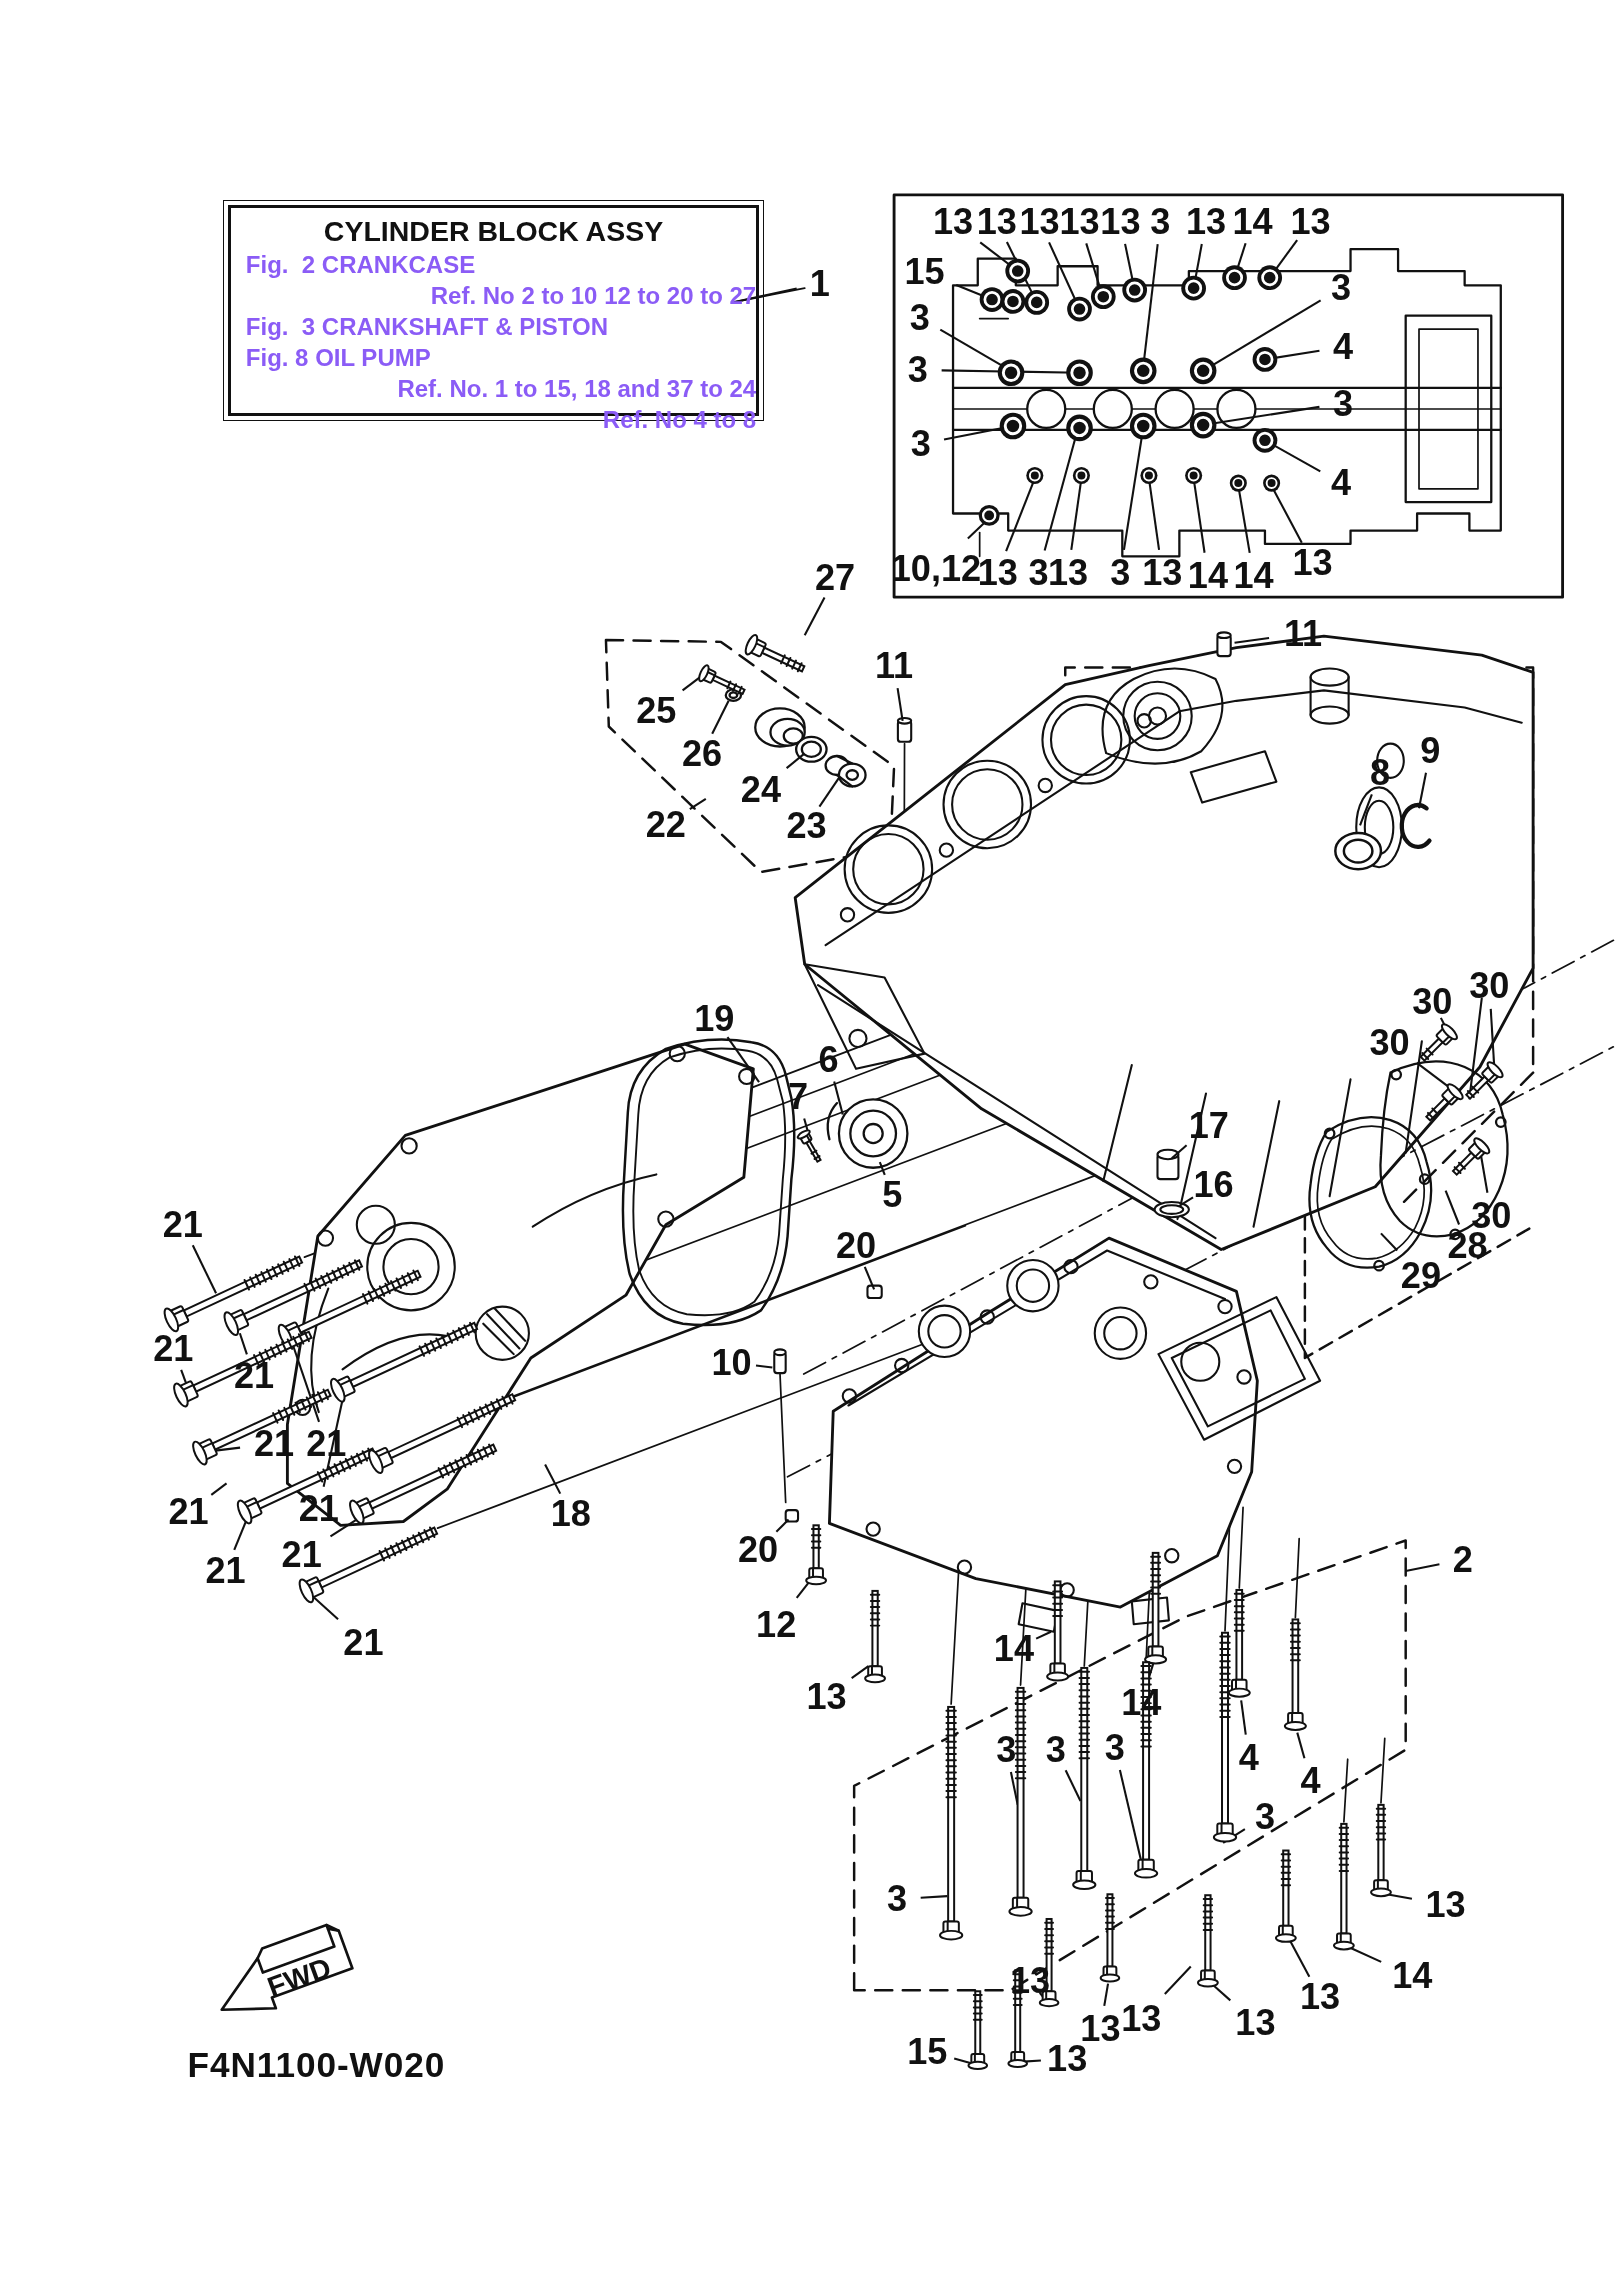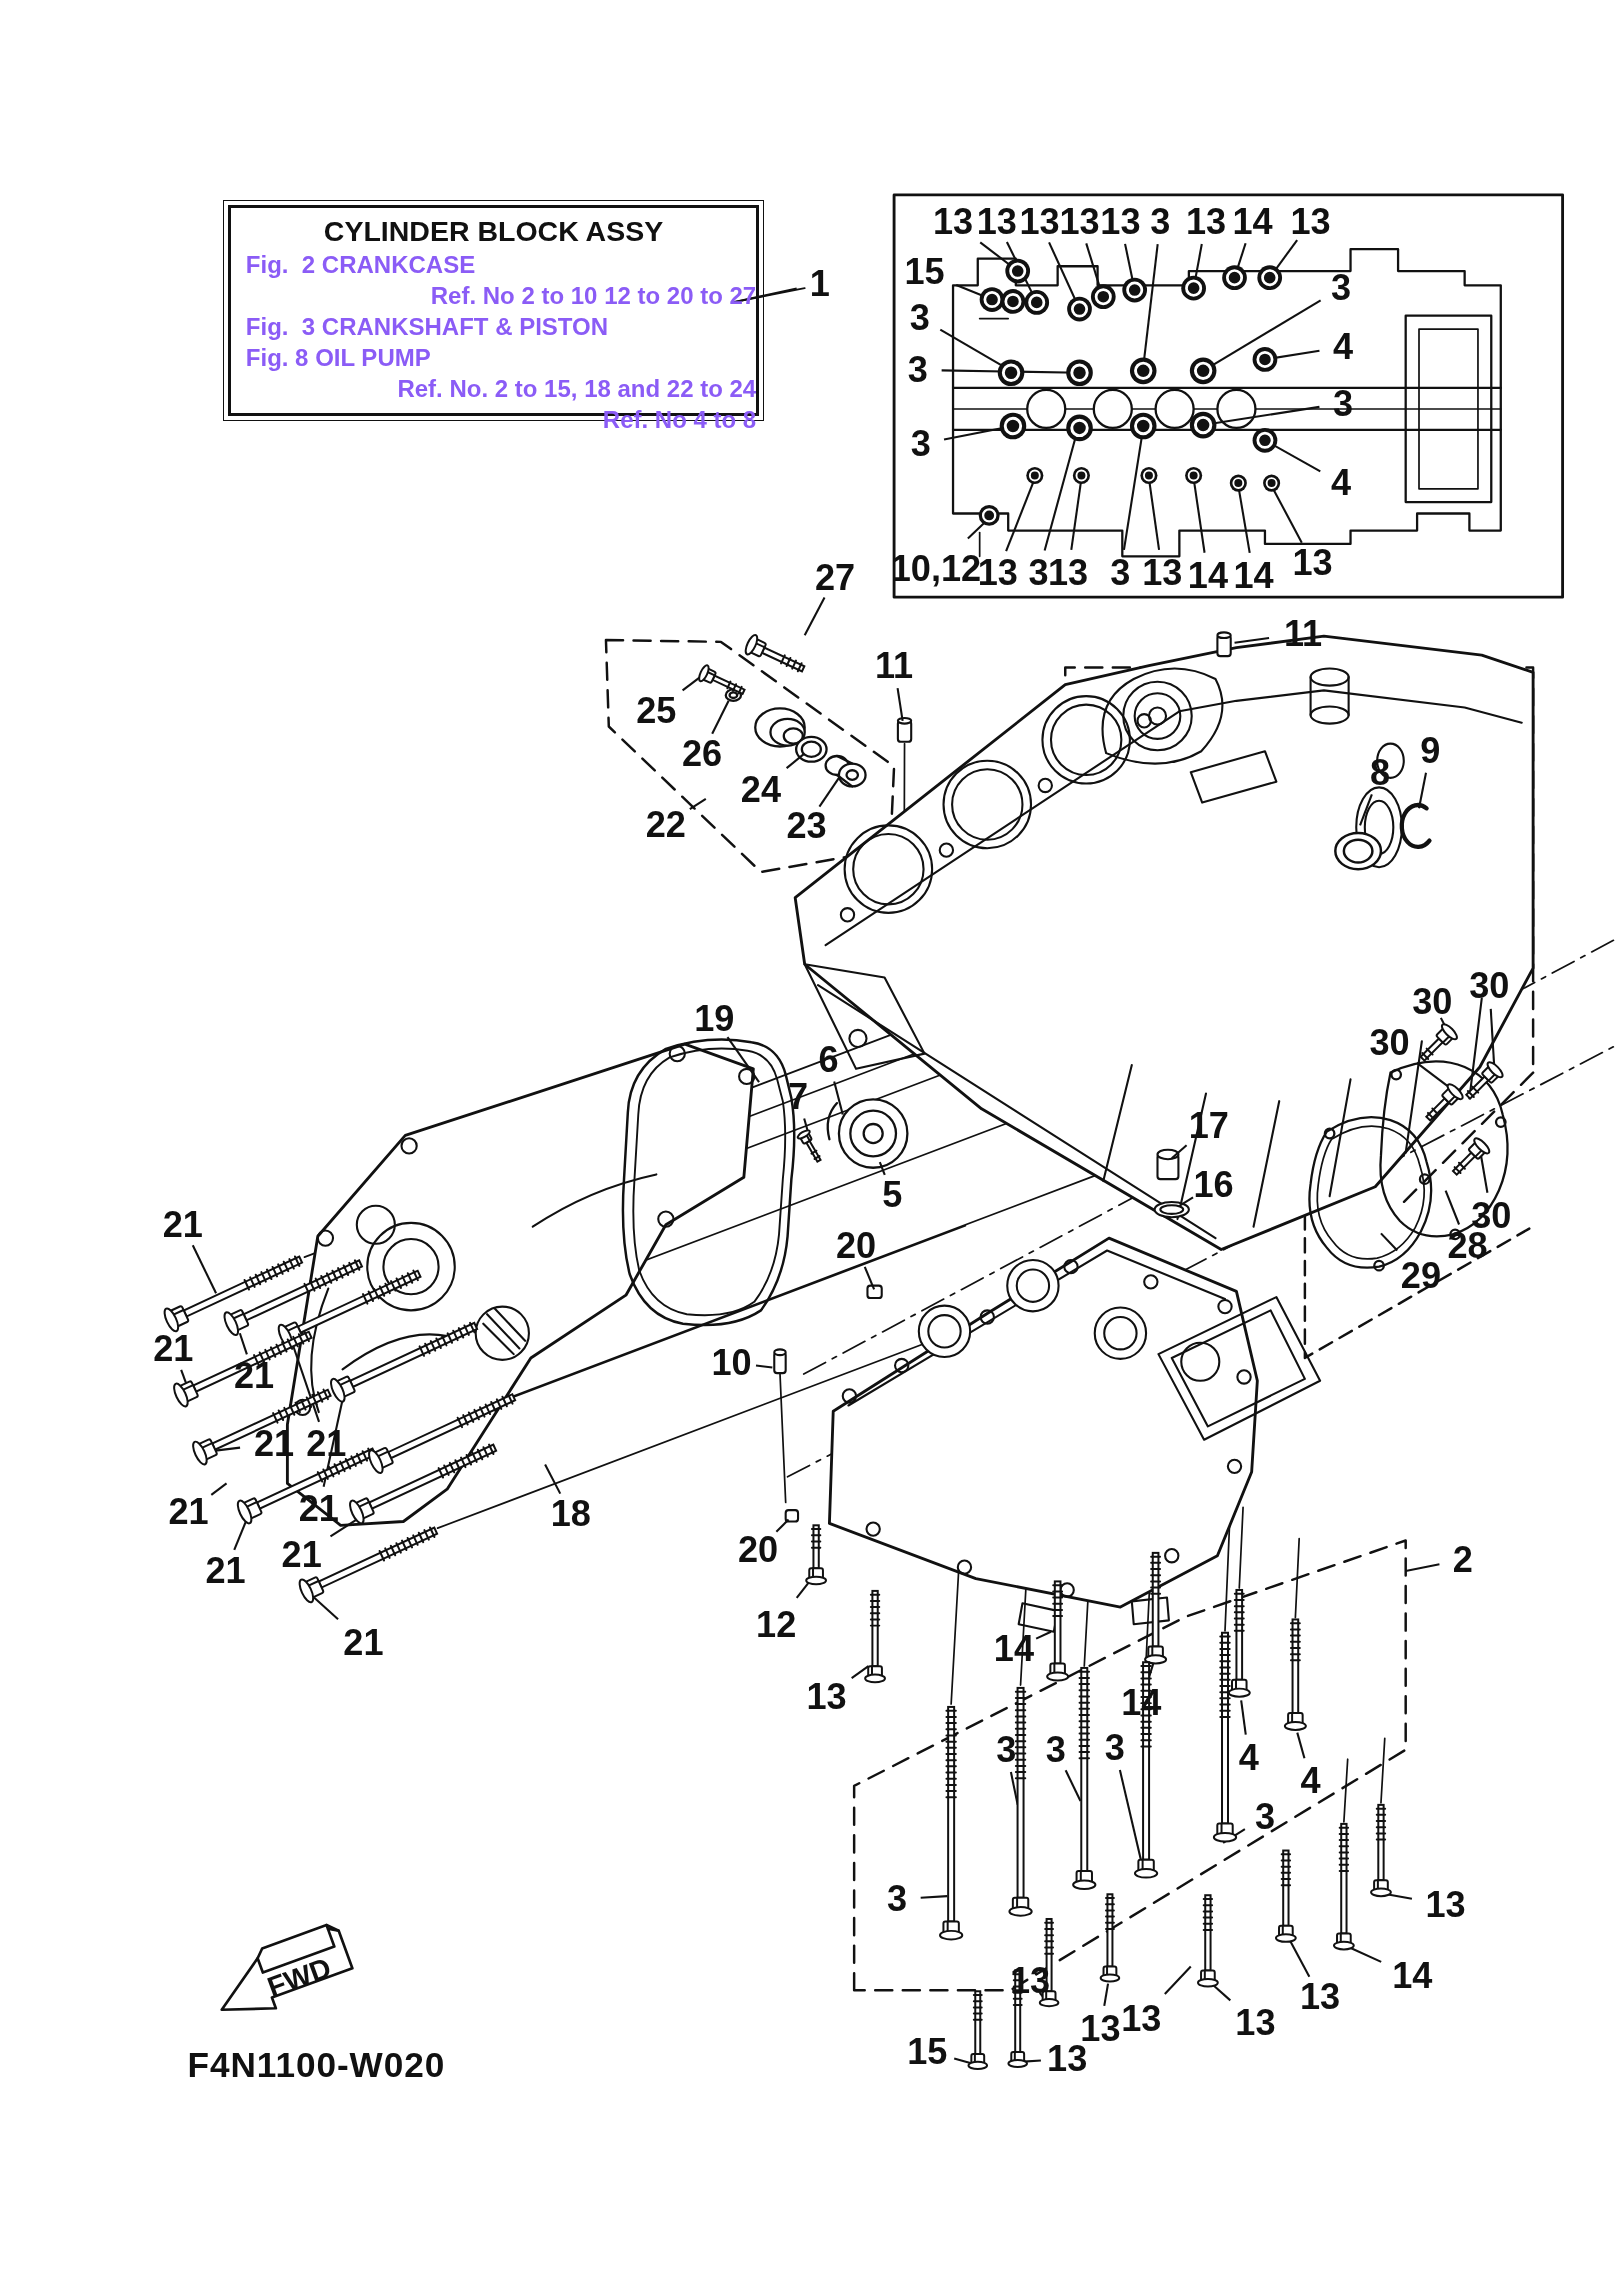--- a/index.html
+++ b/index.html
@@ -1021,18 +1021,18 @@
     <text class="code-text" x="197" y="2184" font-size="37" text-anchor="start">F4N1100-W020</text>
   </svg>
 
   <div class="info-box">
     <div class="info-box-inner">
       <div class="info-title">CYLINDER BLOCK ASSY</div>
       <div class="info-row fig">Fig.  2 CRANKCASE</div>
       <div class="info-row ref">Ref. No 2 to 10 12 to 20 to 27</div>
       <div class="info-row fig">Fig.  3 CRANKSHAFT &amp; PISTON</div>
       <div class="info-row fig">Fig. 8 OIL PUMP</div>
-      <div class="info-row ref">Ref. No. 2 to 15, 18 and 22 to 24</div>
+      <div class="info-row ref">Ref. No. 1 to 15, 18 and 37 to 24</div>
       <div class="info-row ref">Ref. No 4 to 8</div>
     </div>
   </div>
 </div>
 
 
 </body></html>

